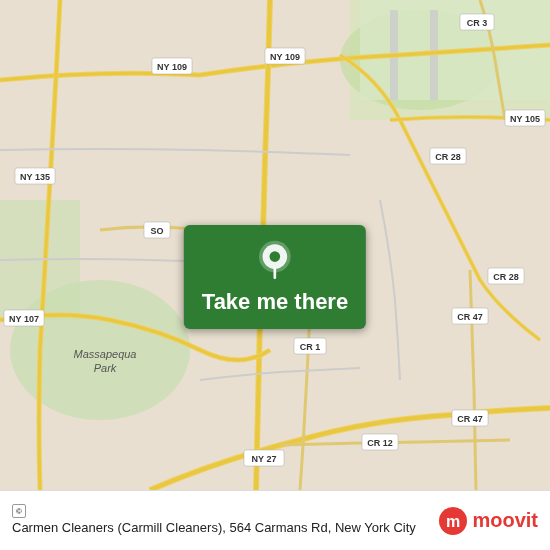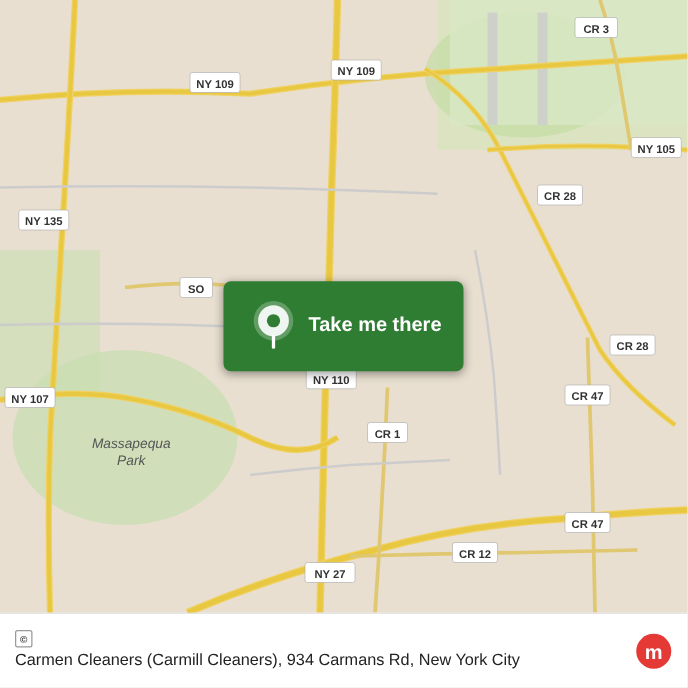--- a/index.html
+++ b/index.html
@@ -30,25 +30,25 @@
     #take-me-there-btn {
       position: absolute;
       left: 50%;
       top: 46%;
       transform: translateX(-50%);
       background-color: #2e7d32;
       color: white;
       border: none;
       border-radius: 6px;
       padding: 14px 18px;
-      font-size: 16px;
+      font-size: 22px;
       font-weight: bold;
       cursor: pointer;
       display: flex;
-      flex-direction: row;
+      flex-direction: column;
       align-items: center;
       gap: 6px;
       box-shadow: 0 2px 8px rgba(0,0,0,0.4);
       min-width: 175px;
     }
 
     #pin-icon {
       width: 44px;
       height: 44px;
     }
@@ -231,23 +231,24 @@
     </svg>
     <span>Take me there</span>
   </button>
 </div>
 
 <div id="bottom-bar">
   <div id="bottom-left">
     <div id="osm-attribution">
       <span id="osm-logo">©</span>
     </div>
-    <div id="place-name">Carmen Cleaners (Carmill Cleaners), 934 Carmans Rd, New York City</div>
+    <div id="place-name">Carmen Cleaners (Carmill Cleaners), 564 Carmans Rd, New York City</div>
   </div>
 
   <div id="moovit-logo">
 
     <svg id="moovit-m-icon" viewBox="0 0 30 30" xmlns="http://www.w3.org/2000/svg">
       <circle cx="15" cy="15" r="14" fill="#e53935"></circle>
       <text x="15" y="21" text-anchor="middle" font-size="16" fill="white" font-weight="bold">m</text>
     </svg>
+    <span>moovit</span>
   </div>
 </div>
 
 </body></html>

